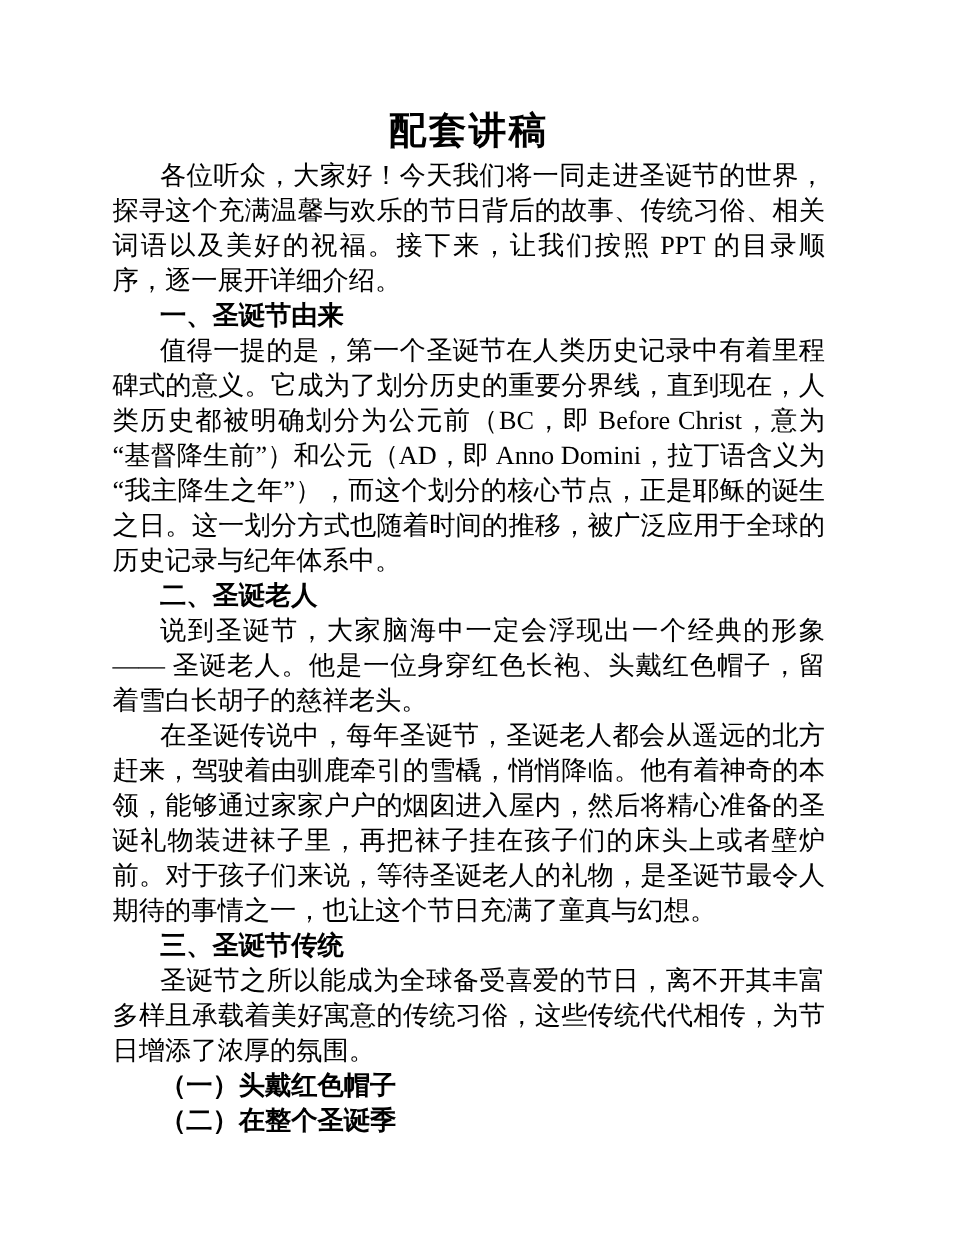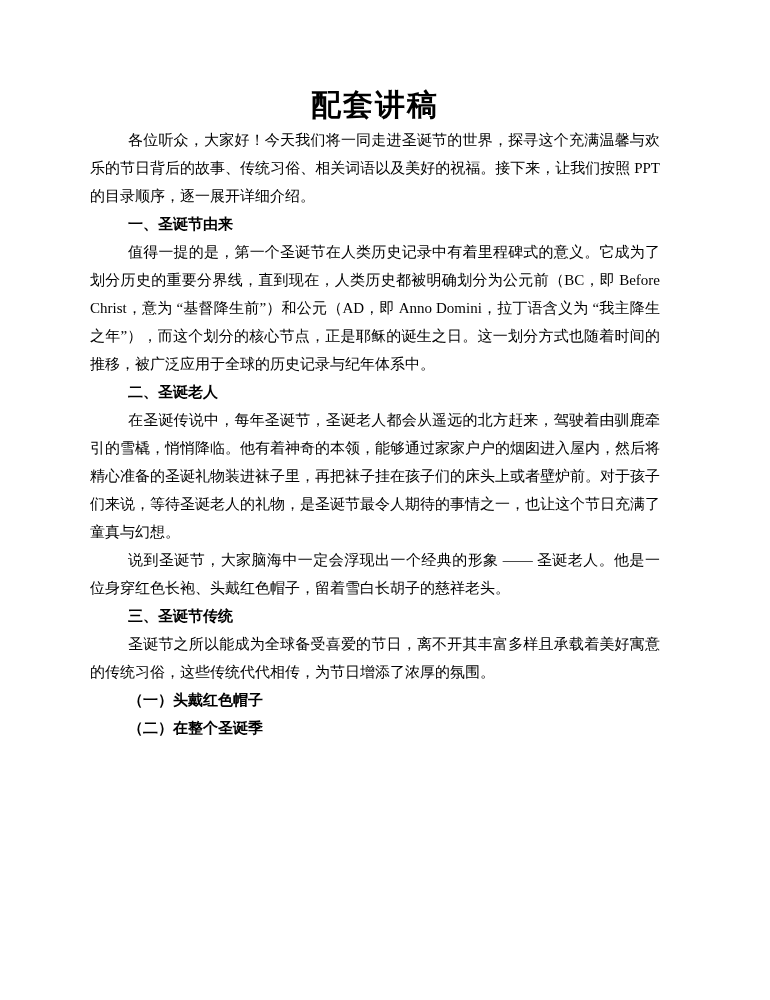--- a/index.html
+++ b/index.html
@@ -21,21 +21,21 @@
   .doc-title {
     margin: 0;
     font-size: 30px;
     line-height: 42px;
     font-weight: 700;
     text-align: center;
     letter-spacing: 2px;
   }
   .doc-body p {
     margin: 0;
-    font-size: 15px;
+    font-size: 21px;
     line-height: 28px;
     text-indent: 38px;
     word-break: break-all;
   }
   .doc-para {
     text-align: justify;
   }
   .doc-heading {
     font-weight: 700;
     text-align: left;
@@ -45,20 +45,20 @@
 </head>
 <body>
 
 <div class="page">
   <h1 class="doc-title">配套讲稿</h1>
   <div class="doc-body" id="doc-body">
       <p class="doc-para">各位听众，大家好！今天我们将一同走进圣诞节的世界，探寻这个充满温馨与欢乐的节日背后的故事、传统习俗、相关词语以及美好的祝福。接下来，让我们按照 PPT 的目录顺序，逐一展开详细介绍。</p>
       <p class="doc-heading">一、圣诞节由来</p>
       <p class="doc-para">值得一提的是，第一个圣诞节在人类历史记录中有着里程碑式的意义。它成为了划分历史的重要分界线，直到现在，人类历史都被明确划分为公元前（BC，即 Before Christ，意为 “基督降生前”）和公元（AD，即 Anno Domini，拉丁语含义为 “我主降生之年”），而这个划分的核心节点，正是耶稣的诞生之日。这一划分方式也随着时间的推移，被广泛应用于全球的历史记录与纪年体系中。</p>
       <p class="doc-heading">二、圣诞老人</p>
+      <p class="doc-para">说到圣诞节，大家脑海中一定会浮现出一个经典的形象 —— 圣诞老人。他是一位身穿红色长袍、头戴红色帽子，留着雪白长胡子的慈祥老头。</p>
       <p class="doc-para">在圣诞传说中，每年圣诞节，圣诞老人都会从遥远的北方赶来，驾驶着由驯鹿牵引的雪橇，悄悄降临。他有着神奇的本领，能够通过家家户户的烟囱进入屋内，然后将精心准备的圣诞礼物装进袜子里，再把袜子挂在孩子们的床头上或者壁炉前。对于孩子们来说，等待圣诞老人的礼物，是圣诞节最令人期待的事情之一，也让这个节日充满了童真与幻想。</p>
-      <p class="doc-para">说到圣诞节，大家脑海中一定会浮现出一个经典的形象 —— 圣诞老人。他是一位身穿红色长袍、头戴红色帽子，留着雪白长胡子的慈祥老头。</p>
       <p class="doc-heading">三、圣诞节传统</p>
       <p class="doc-para">圣诞节之所以能成为全球备受喜爱的节日，离不开其丰富多样且承载着美好寓意的传统习俗，这些传统代代相传，为节日增添了浓厚的氛围。</p>
       <p class="doc-heading">（一）头戴红色帽子</p>
       <p class="doc-heading">（二）在整个圣诞季</p>
     </div>
 </div>
 
 </body></html>

